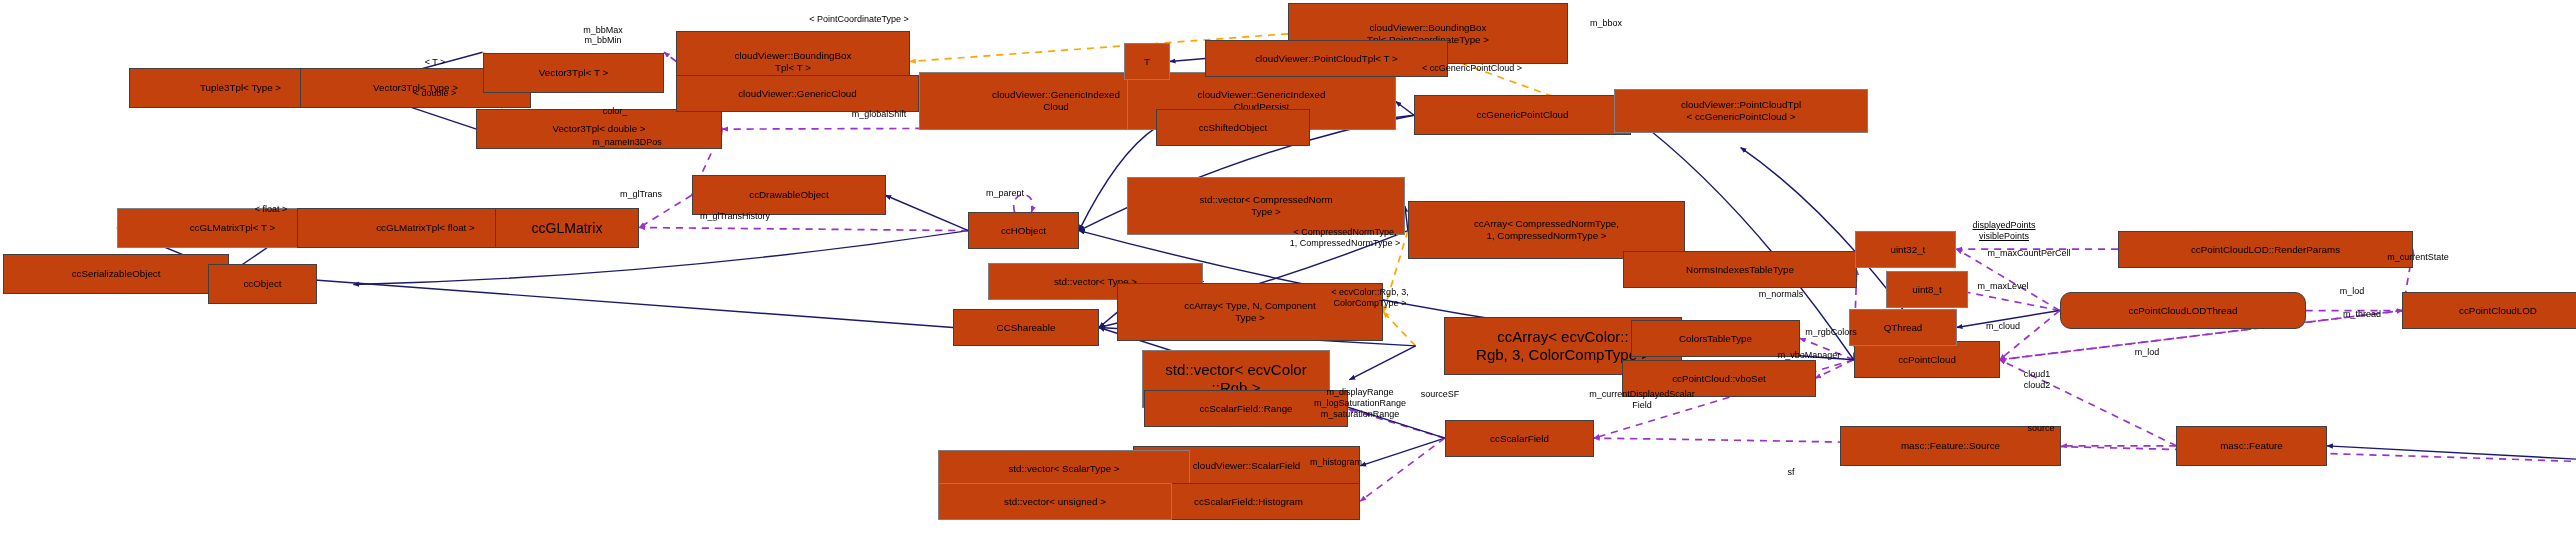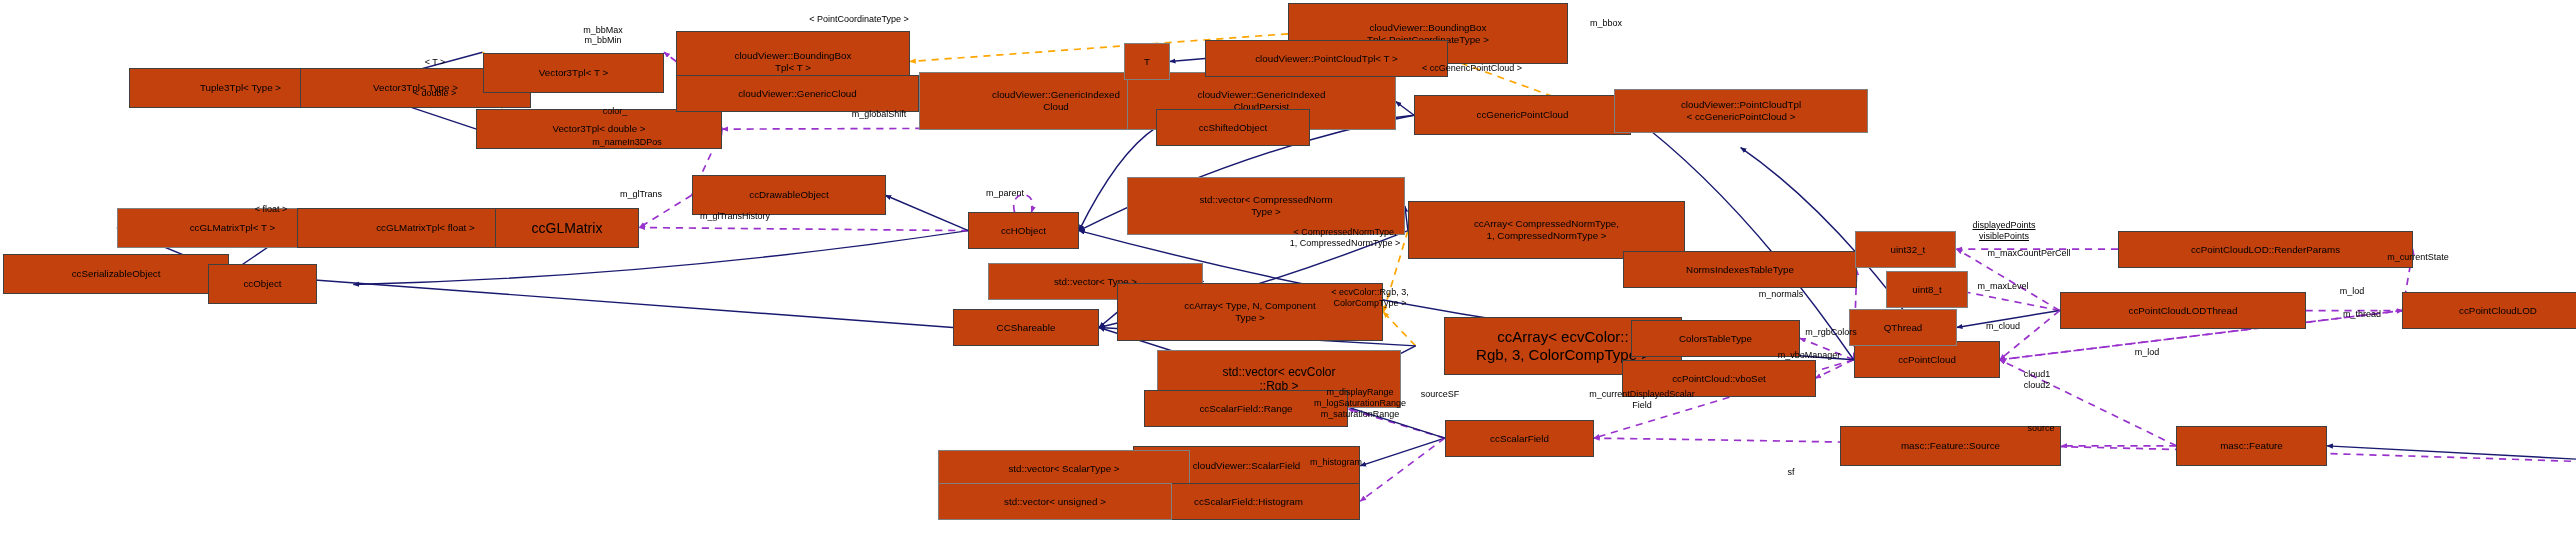--- a/index.html
+++ b/index.html
@@ -170,35 +170,35 @@
     <div class="node solid" style="left: 1408px; top: 201px; width: 277px; height: 58px; font-size: 9.8px;">ccArray&lt; CompressedNormType,
 1, CompressedNormType &gt;</div>
     <div class="node " style="left: 988px; top: 263px; width: 215px; height: 37px; font-size: 9.8px;">std::vector&lt; Type &gt;</div>
     <div class="node solid" style="left: 1117px; top: 283px; width: 266px; height: 58px; font-size: 9.8px;">ccArray&lt; Type, N, Component
 Type &gt;</div>
     <div class="node solid" style="left: 953px; top: 309px; width: 146px; height: 37px; font-size: 9.8px;">CCShareable</div>
     <div class="node solid" style="left: 1416px; top: 317px; width: 238px; height: 58px; font-size: 15px; margin-left: 28px;">ccArray&lt; ecvColor::
 Rgb, 3, ColorCompType &gt;</div>
     <div class="node solid" style="left: 1623px; top: 251px; width: 234px; height: 37px; font-size: 9.8px;">NormsIndexesTableType</div>
     <div class="node solid" style="left: 1631px; top: 320px; width: 169px; height: 37px; font-size: 9.8px;">ColorsTableType</div>
-    <div class="node " style="left: 1142px; top: 350px; width: 244px; height: 58px; font-size: 12px; margin-left: 15px;">std::vector&lt; ecvColor
+    <div class="node " style="left: 1142px; top: 350px; width: 188px; height: 58px; font-size: 15px;">std::vector&lt; ecvColor
 ::Rgb &gt;</div>
     <div class="node solid" style="left: 1144px; top: 390px; width: 204px; height: 37px; font-size: 9.8px;">ccScalarField::Range</div>
     <div class="node solid" style="left: 1445px; top: 420px; width: 149px; height: 37px; font-size: 9.8px;">ccScalarField</div>
     <div class="node solid" style="left: 1133px; top: 446px; width: 227px; height: 40px; font-size: 9.8px;">cloudViewer::ScalarField</div>
     <div class="node " style="left: 938px; top: 450px; width: 252px; height: 37px; font-size: 9.8px;">std::vector&lt; ScalarType &gt;</div>
     <div class="node solid" style="left: 1137px; top: 483px; width: 223px; height: 37px; font-size: 9.8px;">ccScalarField::Histogram</div>
     <div class="node " style="left: 938px; top: 483px; width: 234px; height: 37px; font-size: 9.8px;">std::vector&lt; unsigned &gt;</div>
     <div class="node solid" style="left: 1622px; top: 360px; width: 194px; height: 37px; font-size: 9.8px;">ccPointCloud::vboSet</div>
     <div class="node solid" style="left: 1854px; top: 341px; width: 146px; height: 37px; font-size: 9.8px;">ccPointCloud</div>
     <div class="node " style="left: 1855px; top: 231px; width: 101px; height: 37px; font-size: 9.8px; padding-left: 8px;">uint32_t</div>
     <div class="node " style="left: 1855px; top: 271px; width: 82px; height: 37px; font-size: 9.8px; margin-left: 31px;">uint8_t</div>
     <div class="node " style="left: 1849px; top: 309px; width: 108px; height: 37px; font-size: 9.8px;">QThread</div>
     <div class="node solid" style="left: 2118px; top: 231px; width: 295px; height: 37px; font-size: 9.8px;">ccPointCloudLOD::RenderParams</div>
-    <div class="node solid" style="left: 2060px; top: 292px; width: 246px; height: 37px; font-size: 9.8px;">ccPointCloudLODThread</div>
+    <div class="node solid" style="left: 2060px; top: 292px; width: 246px; height: 37px; font-size: 9.8px; border-radius: 11px;">ccPointCloudLODThread</div>
     <div class="node solid" style="left: 2402px; top: 292px; width: 192px; height: 37px; font-size: 9.8px;">ccPointCloudLOD</div>
     <div class="node solid" style="left: 1840px; top: 426px; width: 221px; height: 40px; font-size: 9.8px;">masc::Feature::Source</div>
     <div class="node solid" style="left: 2176px; top: 426px; width: 151px; height: 40px; font-size: 9.8px;">masc::Feature</div>
     <div class="edge-label" style="left: 435px; top: 57px;">&lt; T &gt;</div>
     <div class="edge-label" style="left: 435px; top: 88px;">&lt; double &gt;</div>
     <div class="edge-label" style="left: 271px; top: 204px;">&lt; float &gt;</div>
     <div class="edge-label" style="left: 603px; top: 24.6px;">m_bbMax
 m_bbMin</div>
     <div class="edge-label" style="left: 859px; top: 14px;">&lt; PointCoordinateType &gt;</div>
     <div class="edge-label" style="left: 1606px; top: 18.4px;">m_bbox</div>

